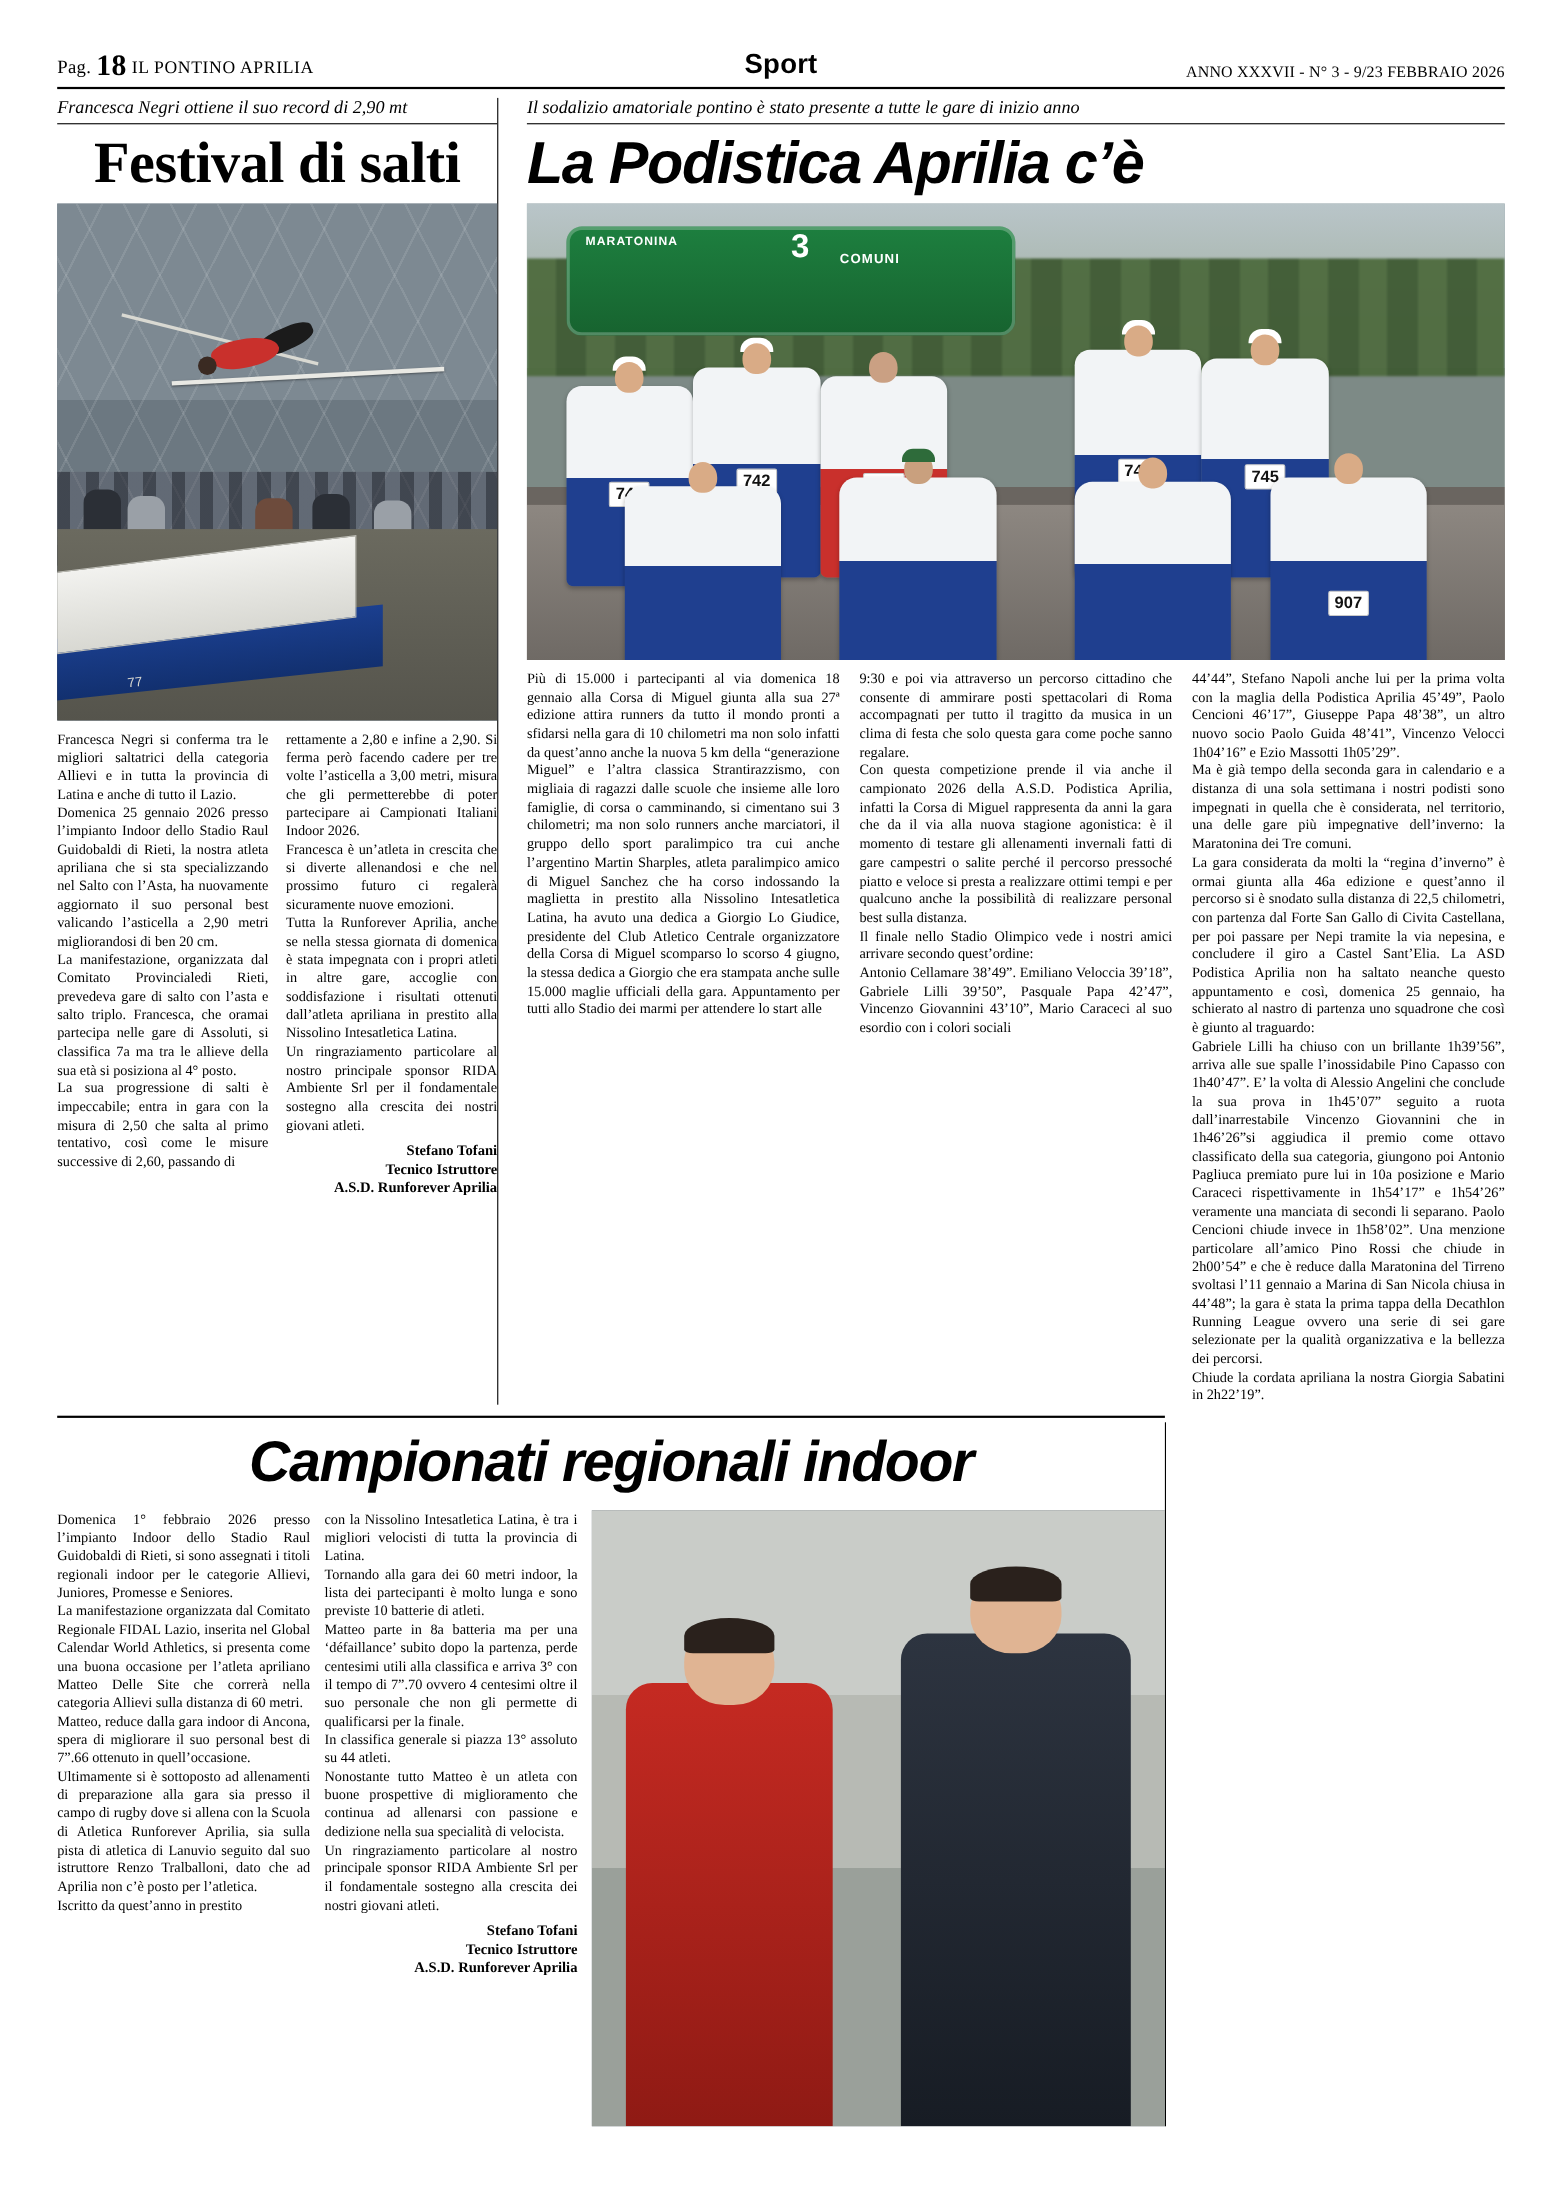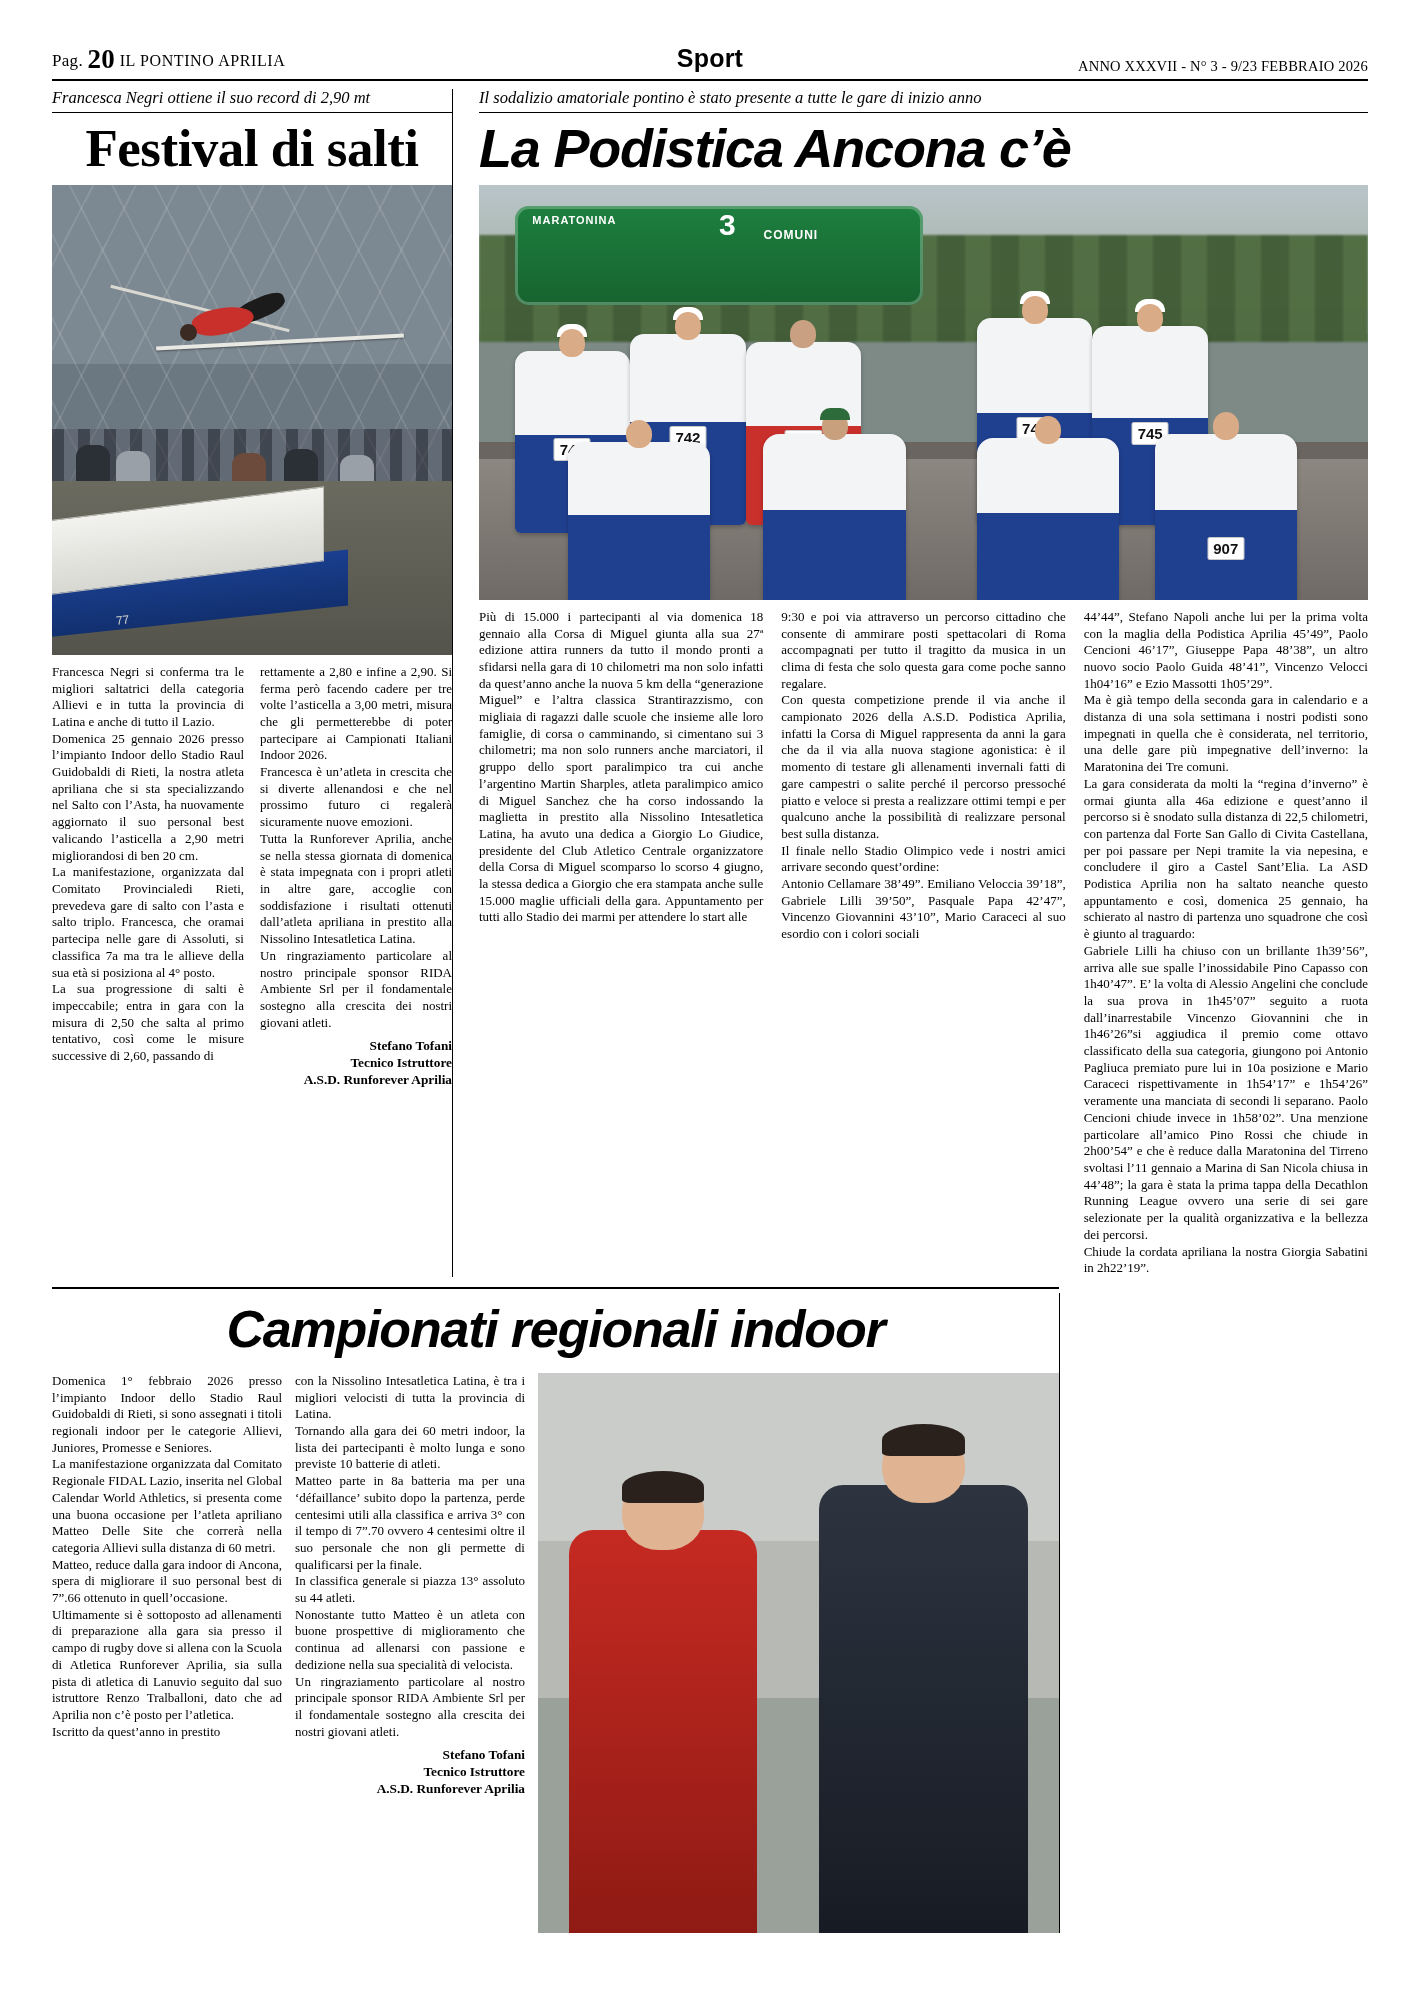--- a/index.html
+++ b/index.html
@@ -315,21 +315,21 @@
 </style>
 </head>
 <body>
 
 <div class="page">
 
   <div class="masthead-wrap">
     <div class="masthead">
       <div class="mast-left">
         <span class="pag">Pag.</span>
-        <span class="num">20</span>
+        <span class="num">18</span>
         <span class="paper">IL PONTINO APRILIA</span>
       </div>
       <div class="mast-right">ANNO XXXVII - N° 3 - 9/23 FEBBRAIO 2026</div>
     </div>
     <div class="mast-center" style="top:0px;">Sport</div>
   </div>
 
   <div class="top-section">
 
     <div class="col-left-top">
@@ -373,21 +373,21 @@
             <div>A.S.D. Runforever Aprilia</div>
           </div>
         </div>
       </div>
     </div>
 
     <div class="vsep-top"></div>
 
     <div class="col-right-top">
       <div class="kicker">Il sodalizio amatoriale pontino è stato presente a tutte le gare di inizio anno</div>
-      <div class="headline-sans">La Podistica Ancona c’è</div>
+      <div class="headline-sans">La Podistica Aprilia c’è</div>
 
       <div class="photo photo-team">
         <div class="tm-sky"></div>
         <div class="tm-trees"></div>
         <div class="tm-arch"></div>
         <div class="tm-arch-text">MARATONINA</div>
         <div class="tm-arch-num">3</div>
         <div class="tm-arch-sub">COMUNI</div>
         <div class="tm-road"></div>
 

